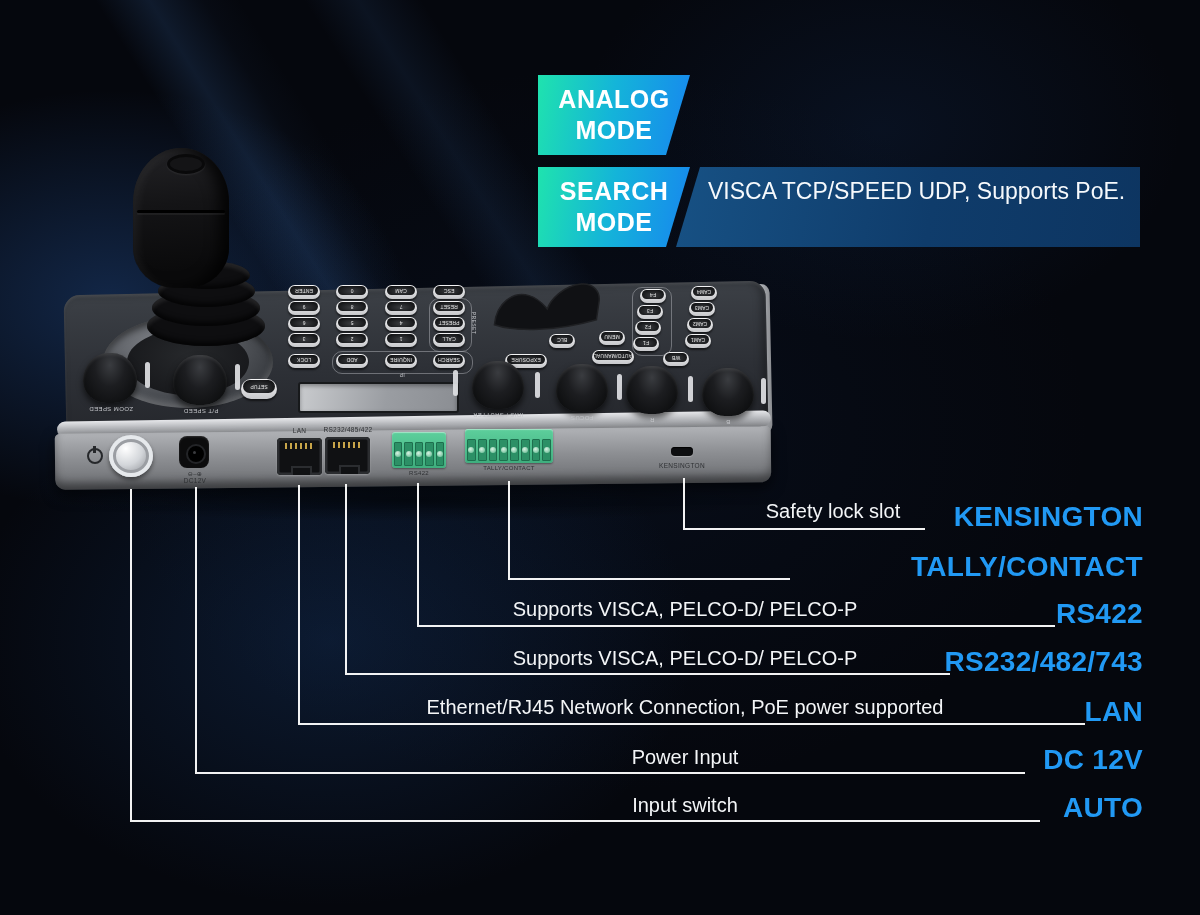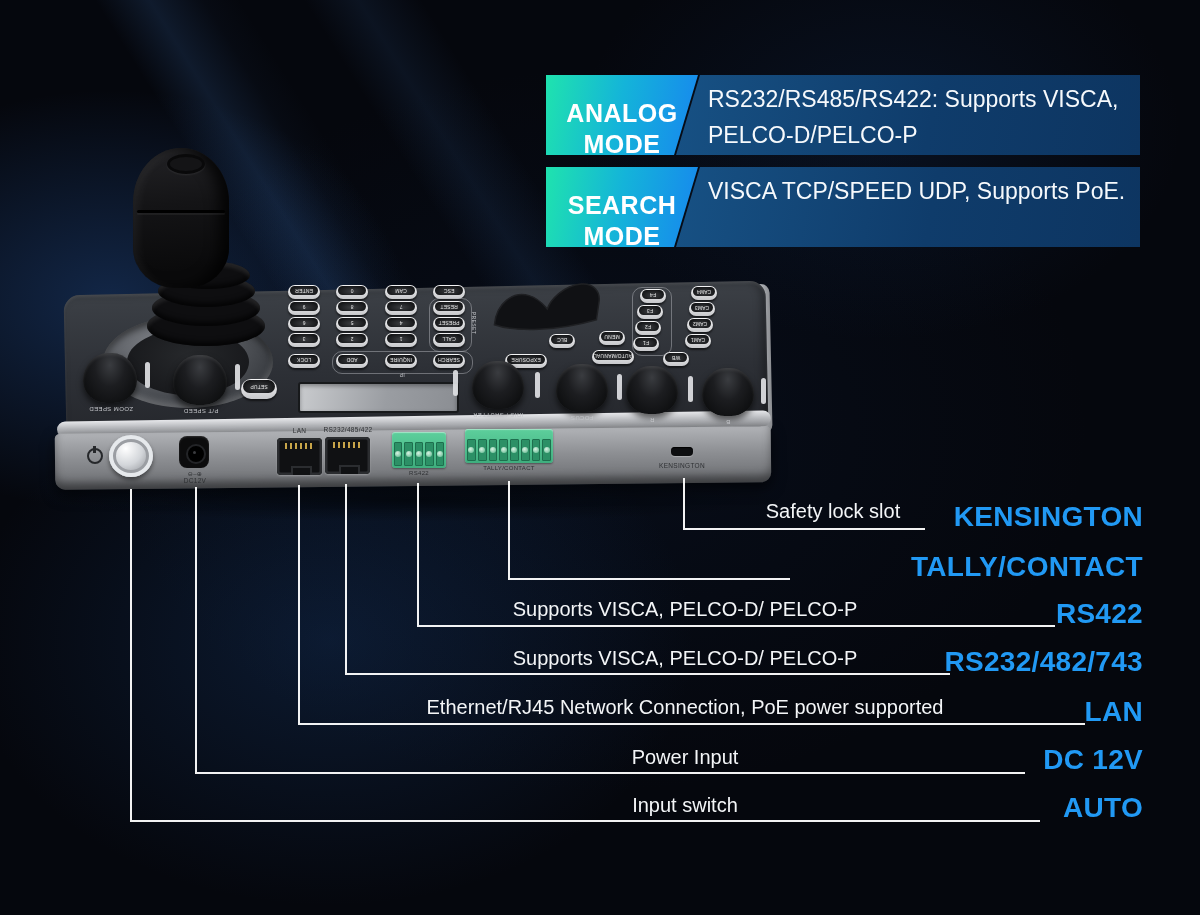--- a/index.html
+++ b/index.html
@@ -18,25 +18,25 @@
       #05070d;
   }
   .bg-streaks{
     position:absolute;left:0;top:0;width:640px;height:430px;
     background:linear-gradient(58deg, transparent 40%, rgba(70,130,210,.16) 46%, rgba(70,130,210,.03) 52%, transparent 56%, transparent 63%, rgba(70,130,210,.10) 69%, transparent 76%);
   }
 
   
   .banner{position:absolute;left:538px;width:602px;height:80px;}
   .banner-badge{
-    position:absolute;left:8px;top:0;width:152px;height:100%;
+    position:absolute;left:0;top:0;width:152px;height:100%;
     clip-path:polygon(0 0,100% 0,calc(100% - 24px) 100%,0 100%);
     background:linear-gradient(100deg,#1fe3ae,#14b4d9 48%,#1786ef);
     color:#fff;font-size:25px;font-weight:700;text-align:center;
-    padding-top:23px;line-height:31px;box-sizing:border-box;letter-spacing:.5px;
+    padding-top:9px;line-height:31px;box-sizing:border-box;letter-spacing:.5px;
   }
   .banner-panel{
     position:absolute;left:138px;right:0;top:0;bottom:0;
     clip-path:polygon(24px 0,100% 0,100% 100%,0 100%);
     background:linear-gradient(100deg,#175184 0%,#0f3c6b 55%,#0d3561 100%);
     color:#f6f9fc;font-size:23px;padding:6px 0 0 32px;line-height:36px;box-sizing:border-box;
   }
 
   
   .vline,.hline{position:absolute;background:rgba(255,255,255,.95);}
@@ -147,24 +147,20 @@
     background:radial-gradient(circle at 40% 35%, #d8f2e3, #7ec7a4 70%);}
   .kslot{position:absolute;width:22px;height:9px;border-radius:4px;background:#0d0e10;box-shadow:inset 0 1px 1px #000, 0 1px 1px rgba(255,255,255,.3);}
 </style>
 </head>
 <body>
 
 <div class="bg"></div>
 <div class="bg-streaks"></div>
 
 <div class="banner" style="top:75px">
-  <div class="banner-panel">
-    <div>RS232/RS485/RS422: Supports VISCA,</div>
-    <div>PELCO-D/PELCO-P</div>
-  </div>
   <div class="banner-badge">
     <div>ANALOG</div>
     <div>MODE</div>
   </div>
 </div>
 
 <div class="banner" style="top:167px">
   <div class="banner-panel">
     <div>VISCA TCP/SPEED UDP, Supports PoE.</div>
   </div>

